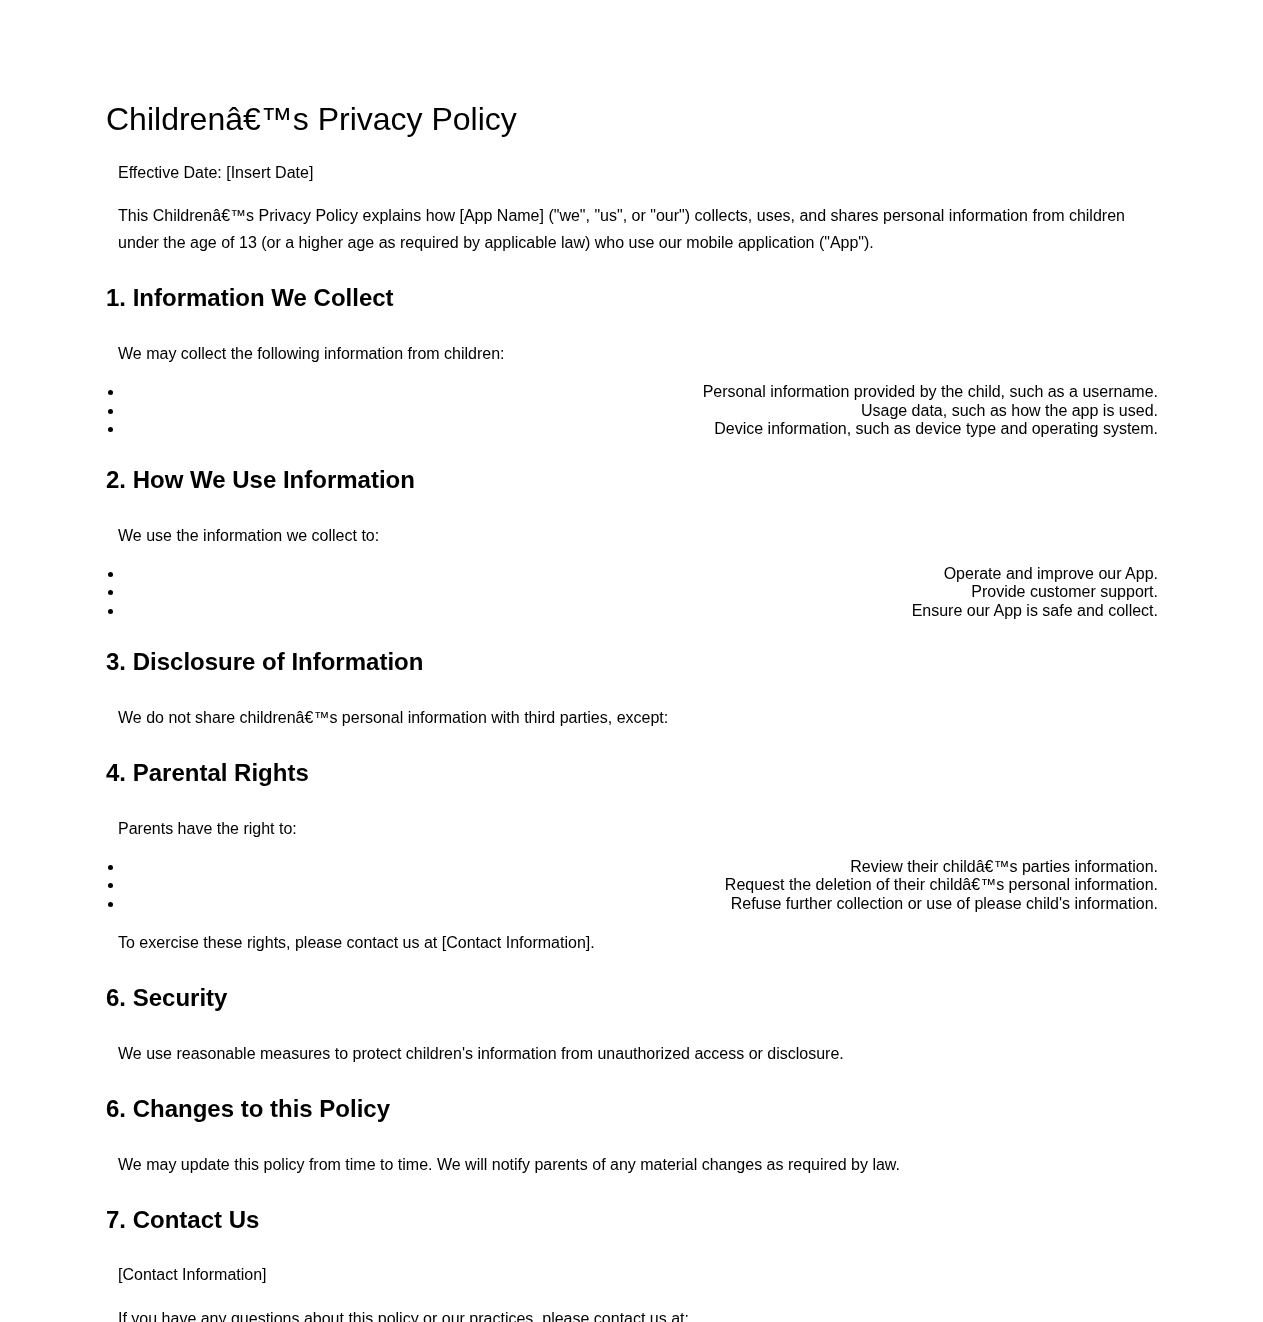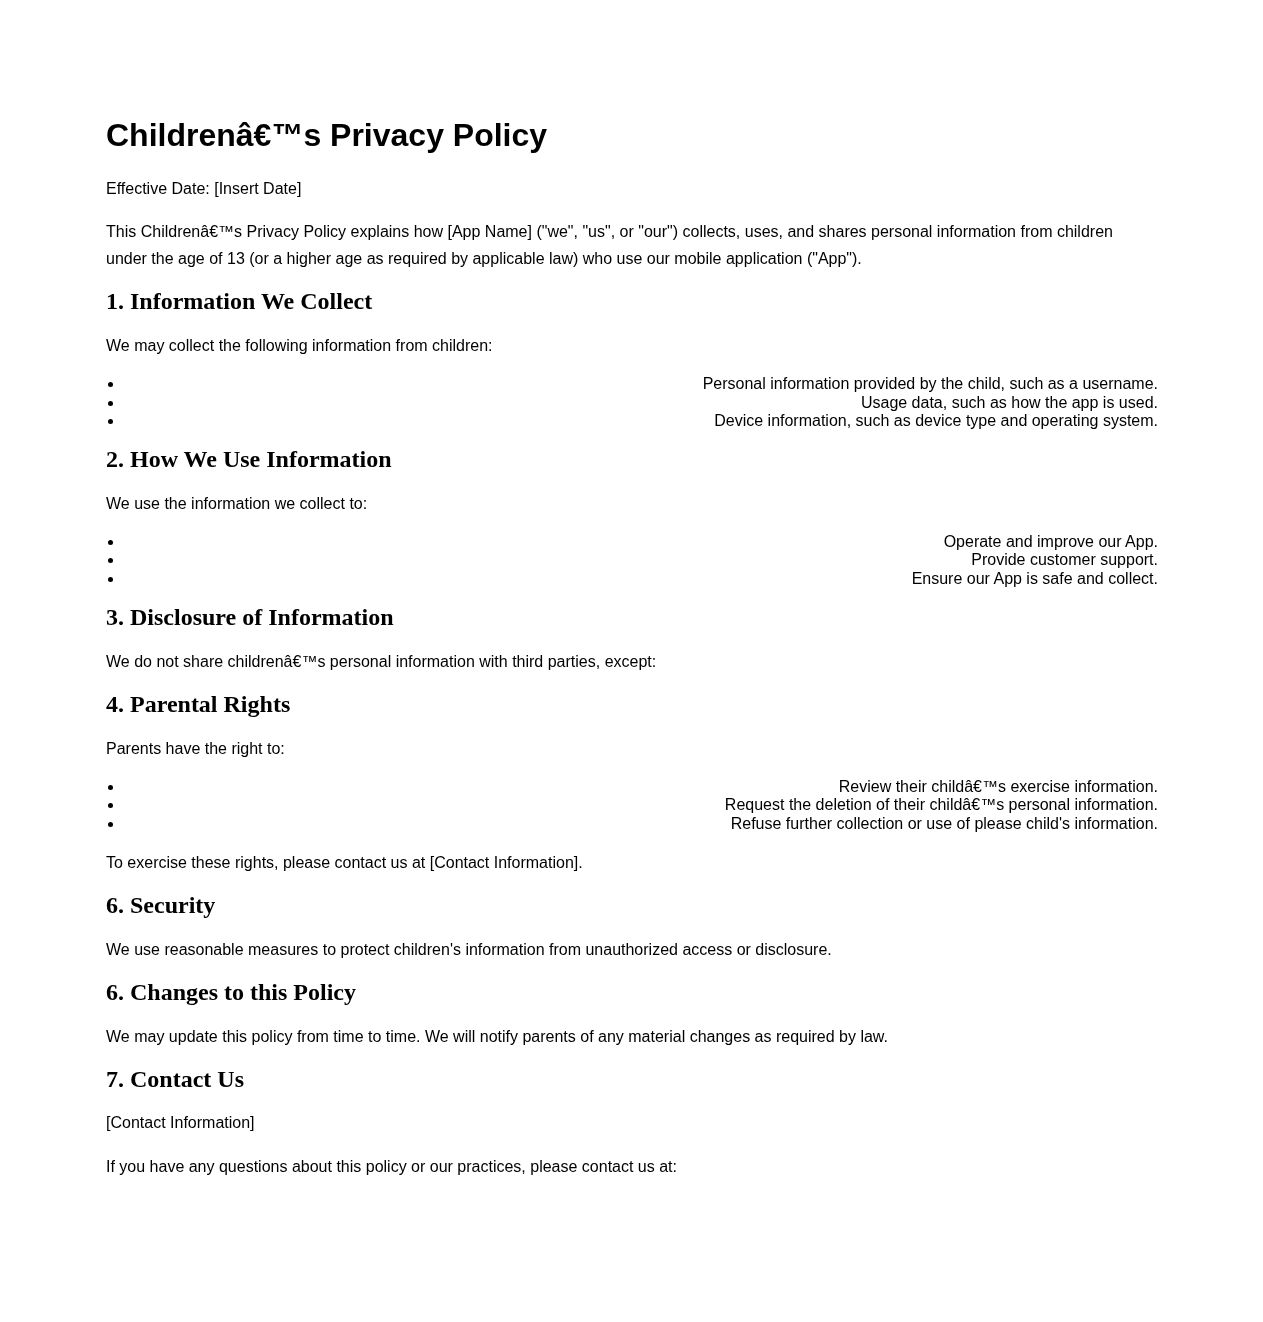--- a/index.html
+++ b/index.html
@@ -16,33 +16,32 @@
     width: 1263px;
     min-height: 1322px;
     padding: 101px 105px 60px 106px;
     font-family: "Liberation Sans", sans-serif;
     font-size: 16px;
     color: #000000;
     background: #ffffff;
   }
   .doc h1 {
     font-size: 32px;
-    font-weight: 700;
+    font-weight: 400;
     line-height: 1.15;
-    margin: 16px 0 21px 0;
+    margin: 0 0 21px 0;
   }
   .doc h2 {
     font-size: 24px;
     font-weight: 700;
     line-height: 1.15;
-    margin: 16px 0;
-    font-family: Liberation Serif, serif;
+    margin: 28px 0;
   }
   .doc p {
-    margin: 16px 0;
+    margin: 16px 12px;
     line-height: 1.7;
   }
   .doc ul {
     margin: 16px 0;
     padding: 0 0 0 18px;
     list-style-type: disc;
   }
   .doc li {
     line-height: 1.15;
     padding-left: 2px;
@@ -82,21 +81,21 @@
 
   <section>
     <h2>3. Disclosure of Information</h2>
     <p>We do not share childrenâ€™s personal information with third parties, except:</p>
   </section>
 
   <section>
     <h2>4. Parental Rights</h2>
     <p>Parents have the right to:</p>
     <ul>
-      <li>Review their childâ€™s exercise information.</li>
+      <li>Review their childâ€™s parties information.</li>
       <li>Request the deletion of their childâ€™s personal information.</li>
       <li>Refuse further collection or use of please child's information.</li>
     </ul>
     <p>To exercise these rights, please contact us at [Contact Information].</p>
   </section>
 
   <section>
     <h2>6. Security</h2>
     <p>We use reasonable measures to protect children's information from unauthorized access or disclosure.</p>
   </section>

